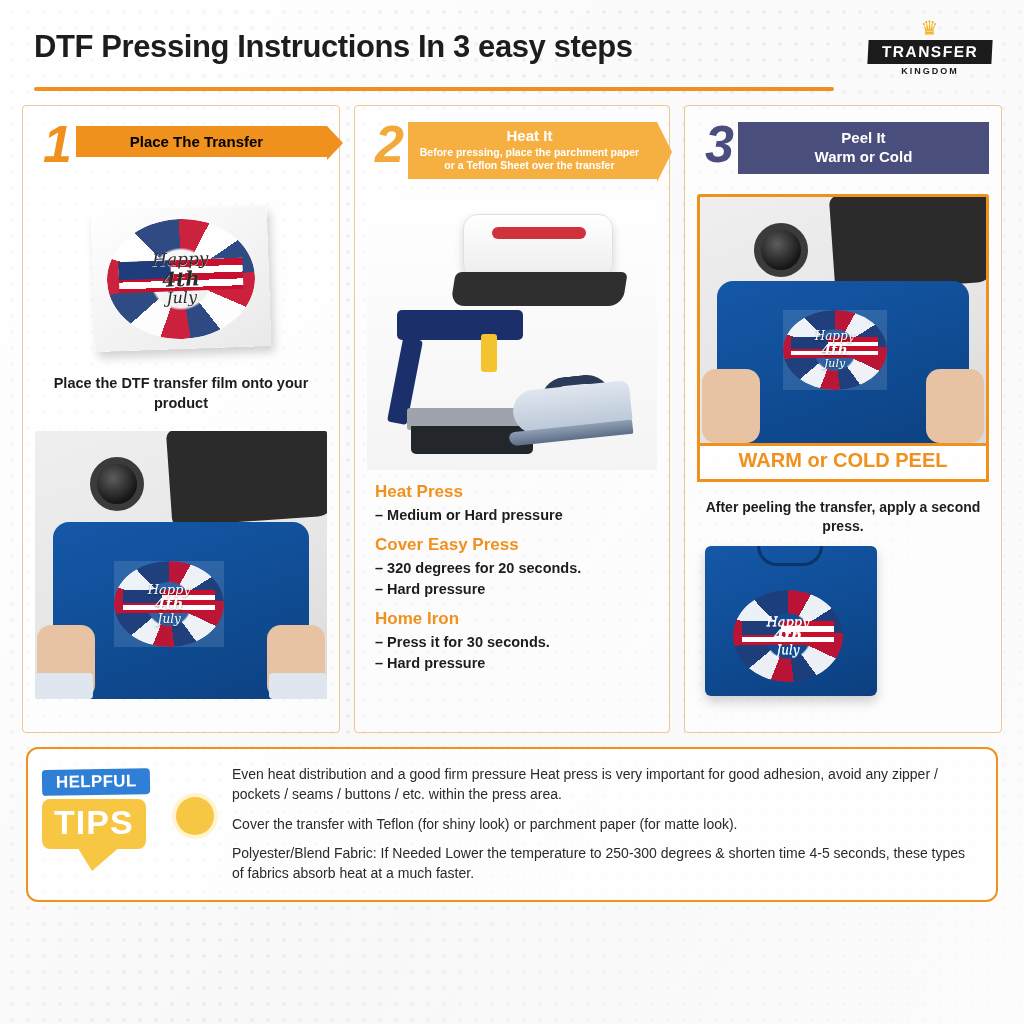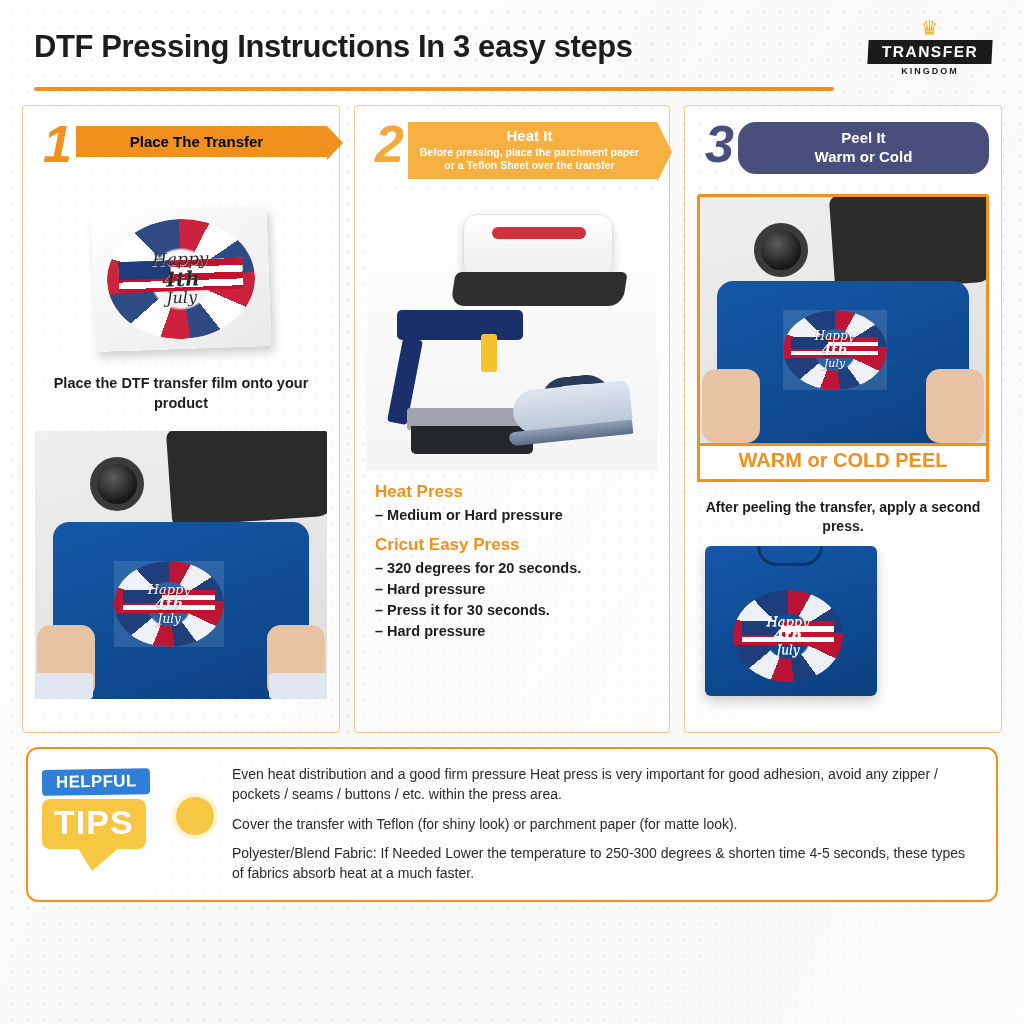--- a/index.html
+++ b/index.html
@@ -89,21 +89,21 @@
     margin-top: 2px; padding: 5px 16px 7px 10px; text-align: center;
   }
   .ribbon-2::after{
     content:""; position:absolute; right:-15px; top:0; border-top:30px solid transparent;
     border-bottom:30px solid transparent; border-left:15px solid #f6b042;
   }
   .ribbon-2 .r2-title { font-weight: bold; font-size: 15px; }
   .ribbon-2 .r2-sub { font-size: 10.5px; font-weight: bold; line-height: 1.25; margin-top: 2px; }
   .ribbon-3 {
     background: #4a4e7c; color: #fff; font-weight: bold; font-size: 15px;
-    text-align: center; padding: 7px 10px; flex: 1; margin-top: 2px; line-height: 1.25; border-radius: 18px;
+    text-align: center; padding: 7px 10px; flex: 1; margin-top: 2px; line-height: 1.25;
   }
 
   .caption { text-align: center; font-weight: bold; font-size: 14.5px; color: #1d1d1d; line-height: 1.35; }
   .caption-sm { font-size: 14px; }
 
   
   .photo { position: relative; overflow: hidden; border-radius: 2px; }
 
   
   .film-wrap { height: 162px; display:flex; align-items:center; justify-content:center; margin-top: 4px;}
@@ -362,24 +362,25 @@
             <div class="iron-handle"></div>
             <div class="iron-body"></div>
             <div class="iron-plate"></div>
           </div>
         </div>
 
         <div class="spec">
           <h4>Heat Press</h4>
           <p>– Medium or Hard pressure</p>
 
-          <h4>Cricut Easy Press</h4>
+          <h4>Cover Easy Press</h4>
           <p>– 320 degrees for 20 seconds.</p>
           <p>– Hard pressure</p>
 
+          <h4>Home Iron</h4>
           <p>– Press it for 30 seconds.</p>
           <p>– Hard pressure</p>
         </div>
       </div>
 
       <div class="col col-3">
         <div class="step-head">
           <div class="step-num num-3">3</div>
           <div class="ribbon-3">
             <div>Peel It</div>

